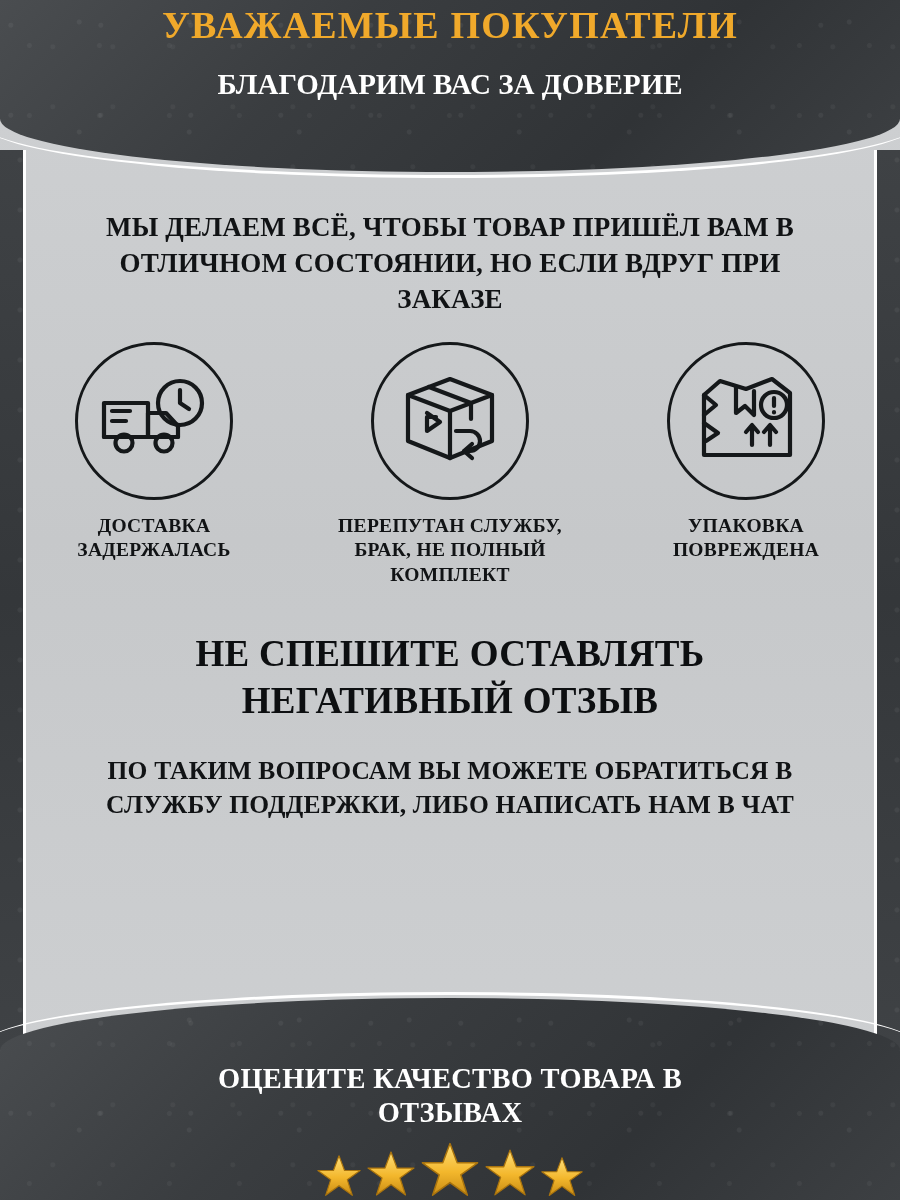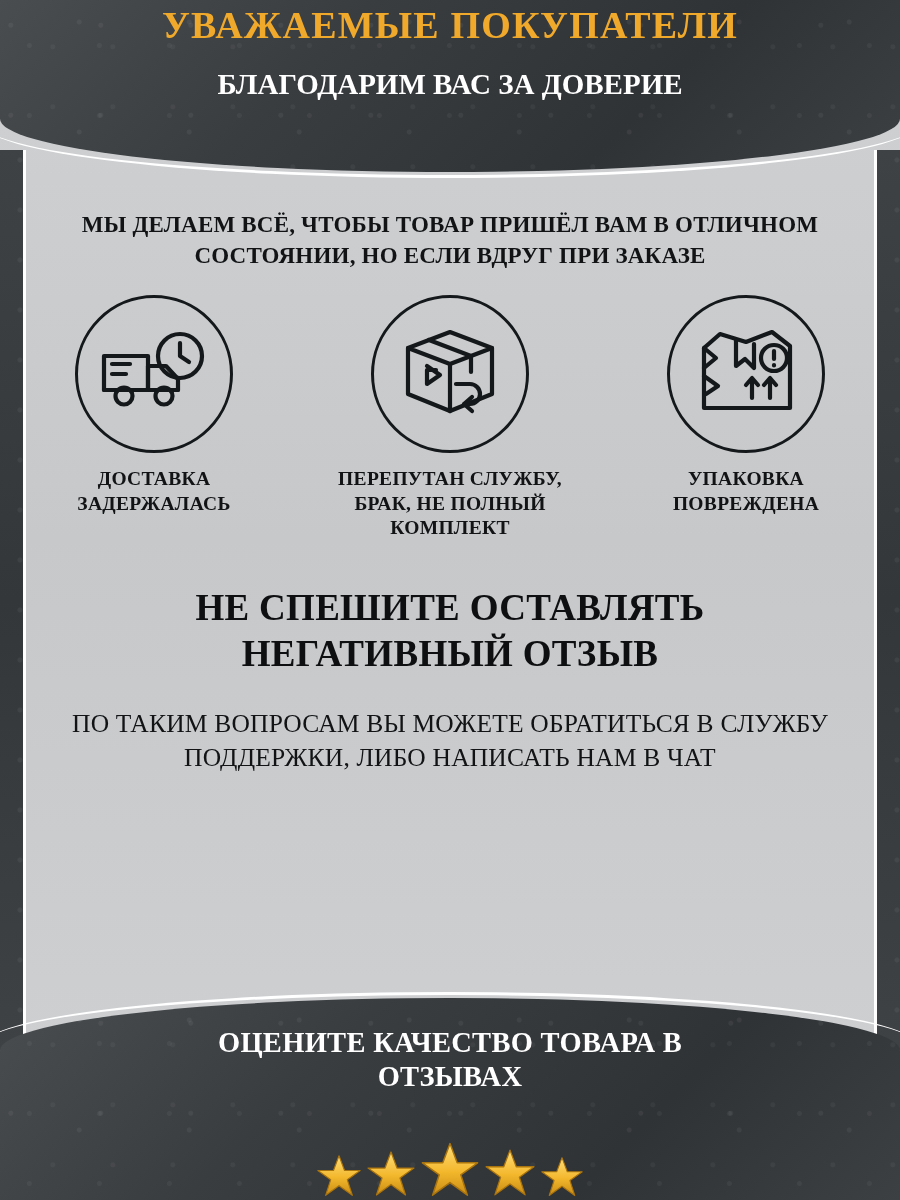--- a/index.html
+++ b/index.html
@@ -114,21 +114,21 @@
     bottom: 200px;
     z-index: 4;
     display: flex;
     flex-direction: column;
     align-items: center;
   }
 
   #intro-text {
     margin-top: 32px;
     text-align: center;
-    font-size: 23px;
+    font-size: 27px;
     font-weight: bold;
     color: #111315;
     line-height: 1.33;
     max-width: 740px;
     letter-spacing: 0.2px;
   }
 
   
   .icons-row {
     margin-top: 24px;
@@ -173,21 +173,21 @@
     color: #0d0f11;
     line-height: 1.25;
     max-width: 700px;
     letter-spacing: 0.3px;
   }
 
   #support-text {
     margin-top: 30px;
     text-align: center;
     font-size: 25.5px;
-    font-weight: normal;
+    font-weight: bold;
     color: #111315;
     line-height: 1.33;
     max-width: 790px;
     letter-spacing: 0.2px;
   }
 
   
   #bottom-band {
     bottom: 0;
     height: 202px;
@@ -210,21 +210,21 @@
   .bottom-text-wrap {
     position: absolute;
     bottom: 0;
     left: 0;
     width: 100%;
     height: 202px;
     z-index: 7;
     display: flex;
     flex-direction: column;
     align-items: center;
-    justify-content: space-between;
+    justify-content: flex-end;
     padding-top: 28px;
   }
   #footer-text {
     color: #ffffff;
     font-size: 28.5px;
     font-weight: bold;
     text-align: center;
     line-height: 1.2;
     max-width: 600px;
     letter-spacing: 0.3px;

